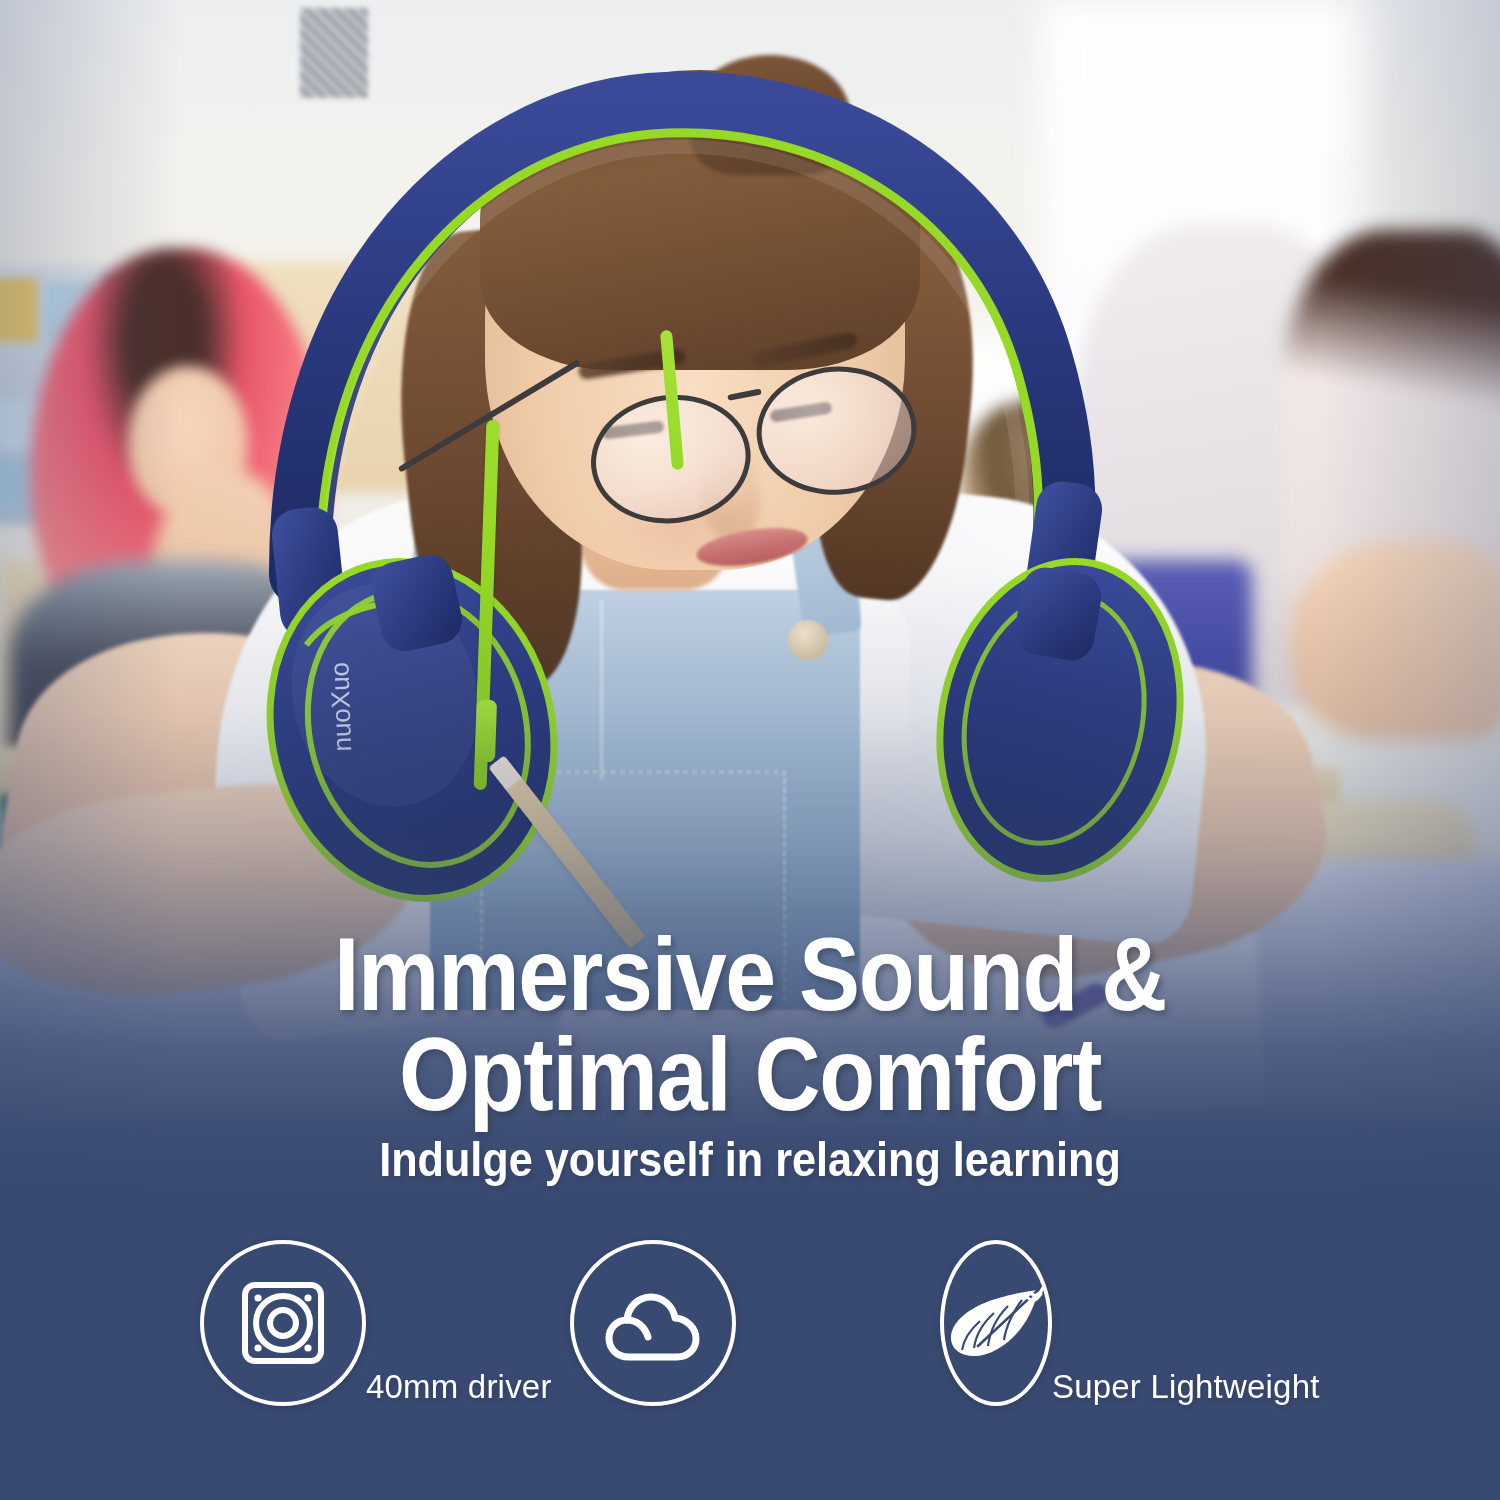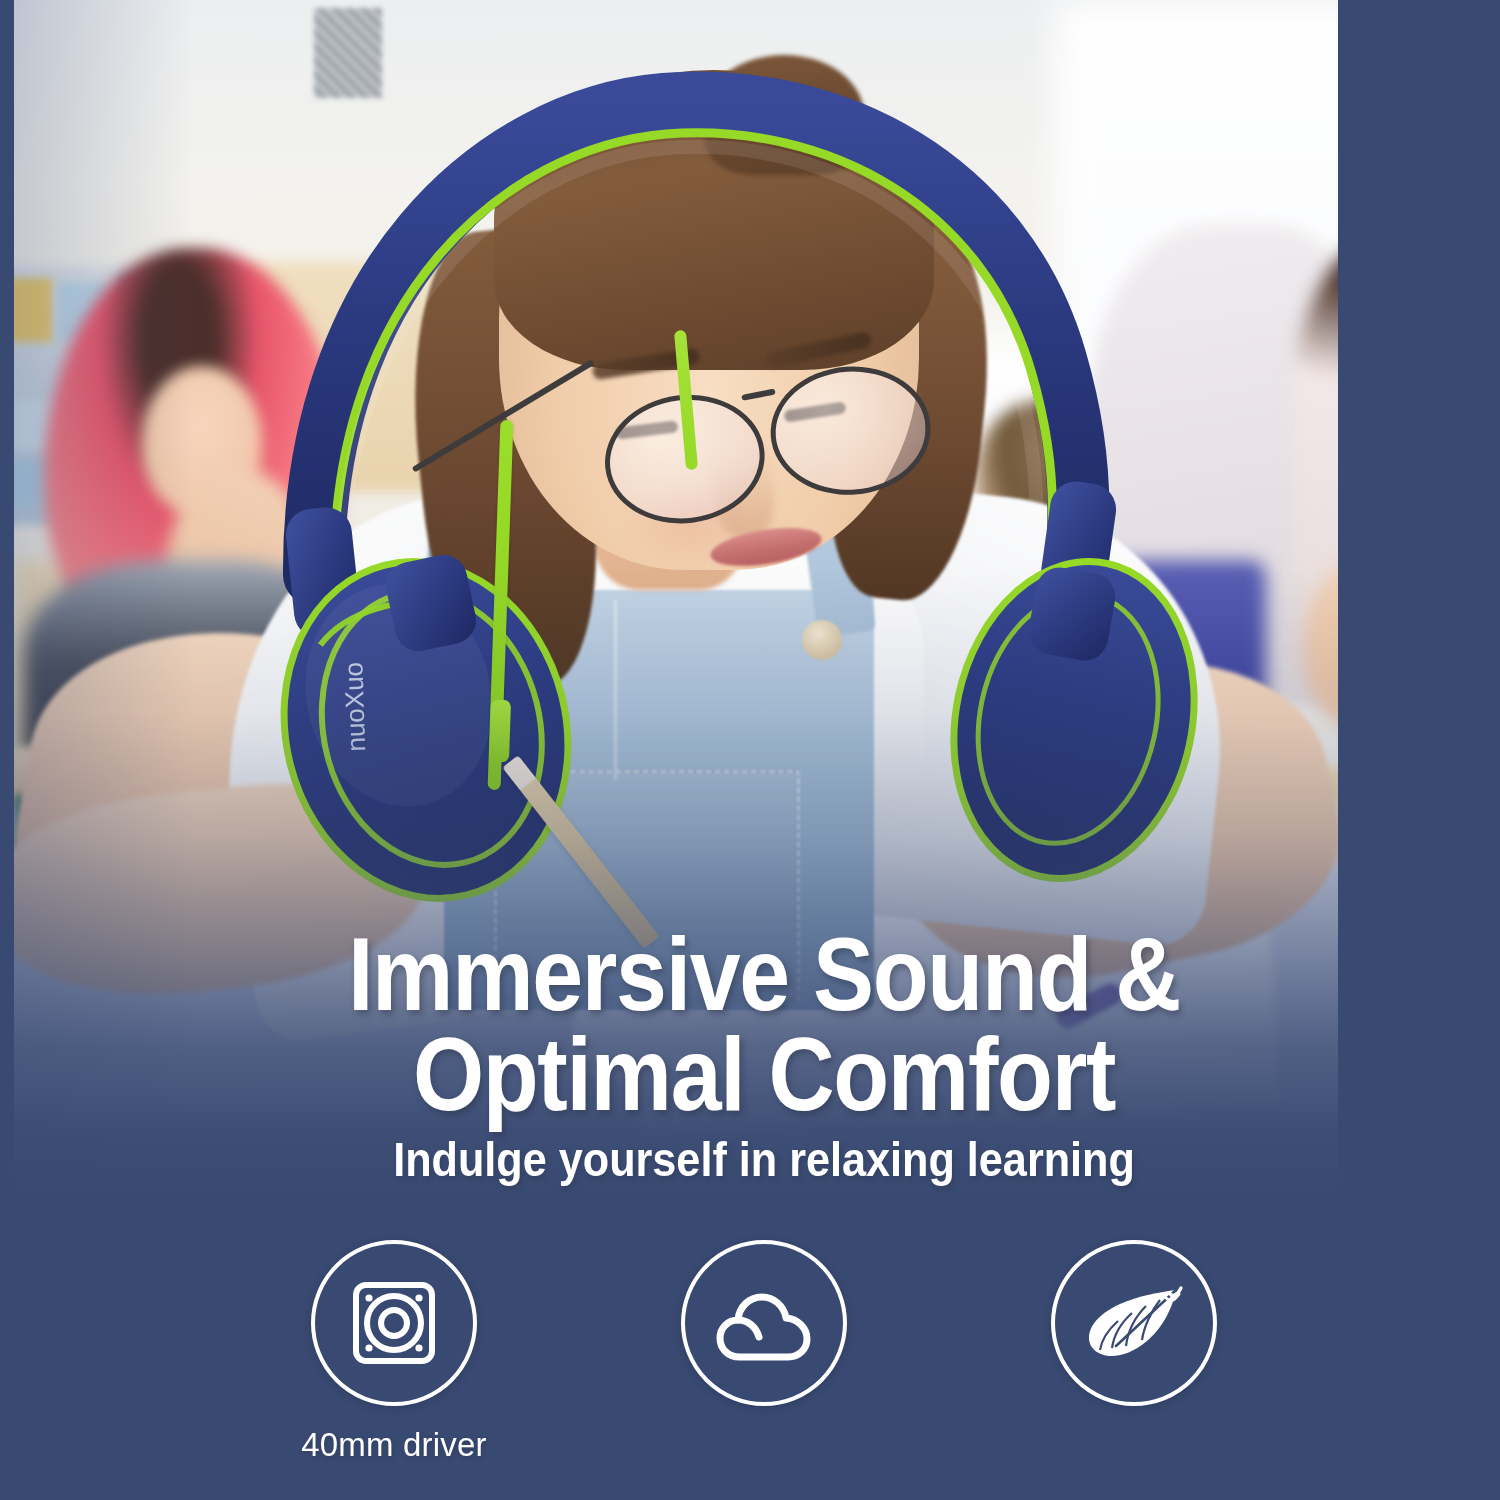--- a/index.html
+++ b/index.html
@@ -6,25 +6,24 @@
     margin: 0;
     padding: 0;
     background: #394a72;
   }
   body {
     font-family: "Liberation Sans", sans-serif;
   }
 
   #poster {
     position: relative;
-    width: 1324px;
+    width: 1500px;
     height: 1500px;
     overflow: hidden;
     background: #394a72;
-    margin-left: 14px;
   }
 
   
   .photo-scene {
     position: absolute;
     left: 0; top: 0;
     width: 1500px;
     height: 1230px;
     overflow: hidden;
     background: #efeee9;
@@ -541,22 +540,21 @@
     position: absolute;
     left: 200px; top: 1240px;
     width: 1100px;
     display: flex;
     justify-content: space-between;
     z-index: 6;
   }
   .feature {
     width: 360px;
     display: flex;
-    flex-direction: column;
-    align-items: center;
+    align-items: flex-end;
   }
   .feature-circle {
     width: 158px; height: 158px;
     border: 4px solid #ffffff;
     border-radius: 50%;
     display: flex;
     align-items: center;
     justify-content: center;
     box-shadow: 0 2px 8px rgba(25,33,56,.30);
   }
@@ -754,16 +752,17 @@
                    C 88 32 92 20 94 10 Z" fill="#ffffff"></path>
           <path d="M 94 10 L 34 66" stroke="#394a72" stroke-width="2.6" fill="none" stroke-linecap="round"></path>
           <path d="M 78 20 C 70 30 62 46 60 60" stroke="#394a72" stroke-width="2.2" fill="none"></path>
           <path d="M 64 26 C 54 36 46 50 44 66" stroke="#394a72" stroke-width="2.2" fill="none"></path>
           <path d="M 50 33 C 40 42 32 54 30 68" stroke="#394a72" stroke-width="2.2" fill="none"></path>
           <path d="M 36 41 C 27 49 20 58 18 70" stroke="#394a72" stroke-width="2.2" fill="none"></path>
           <path d="M 88 14 C 92 18 96 14 99 8" stroke="#ffffff" stroke-width="3.4" fill="none" stroke-linecap="round"></path>
           <path d="M 84 18 C 89 23 93 20 97 14" stroke="#ffffff" stroke-width="3" fill="none" stroke-linecap="round"></path>
         </svg>
       </div>
+      <div class="feature-label">Super Lightweight</div>
     </div>
 
   </div>
 </div>
 
 </body></html>

